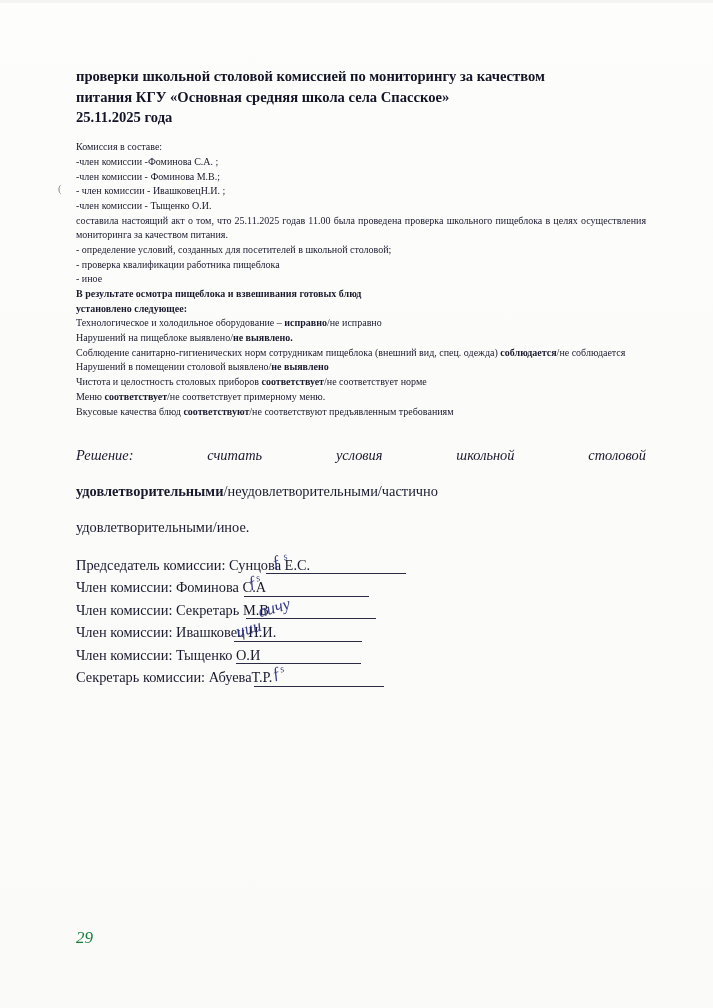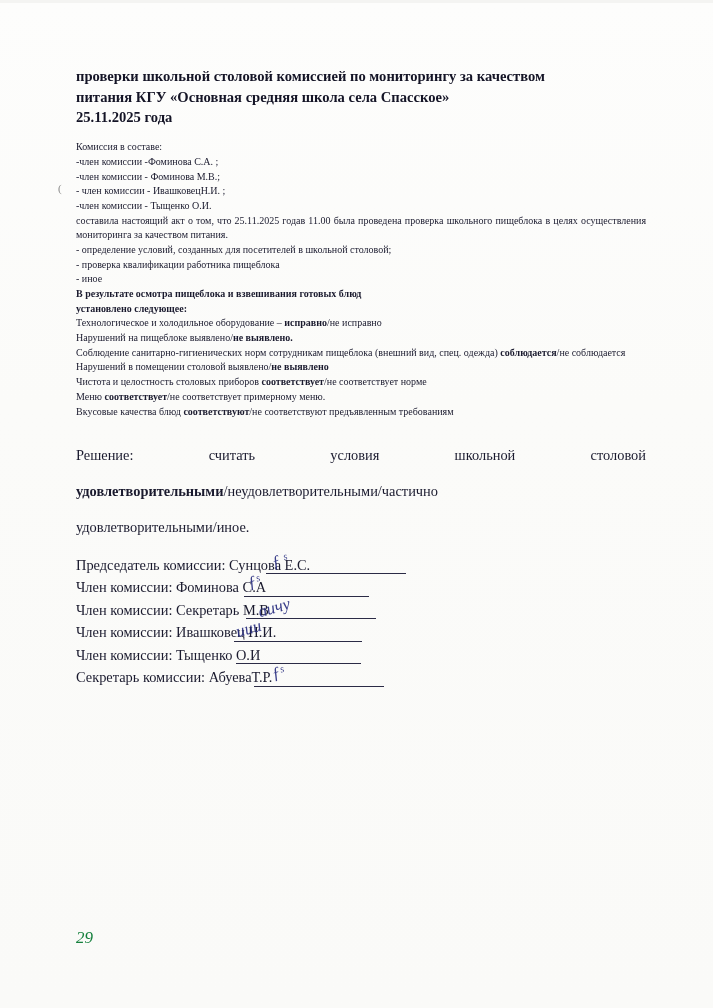--- a/index.html
+++ b/index.html
@@ -59,20 +59,21 @@
   .bold { font-weight: bold; }
 
   .decision {
     margin-top: 26px;
     font-size: 14.4px;
     line-height: 1.5;
   }
   .decision .l1 {
     text-align: justify;
     text-align-last: justify;
+    font-style: italic;
   }
 
   .signatures {
     margin-top: 15px;
     font-size: 14.4px;
     line-height: 1.56;
     position: relative;
   }
   .sig-row {
     position: relative;

